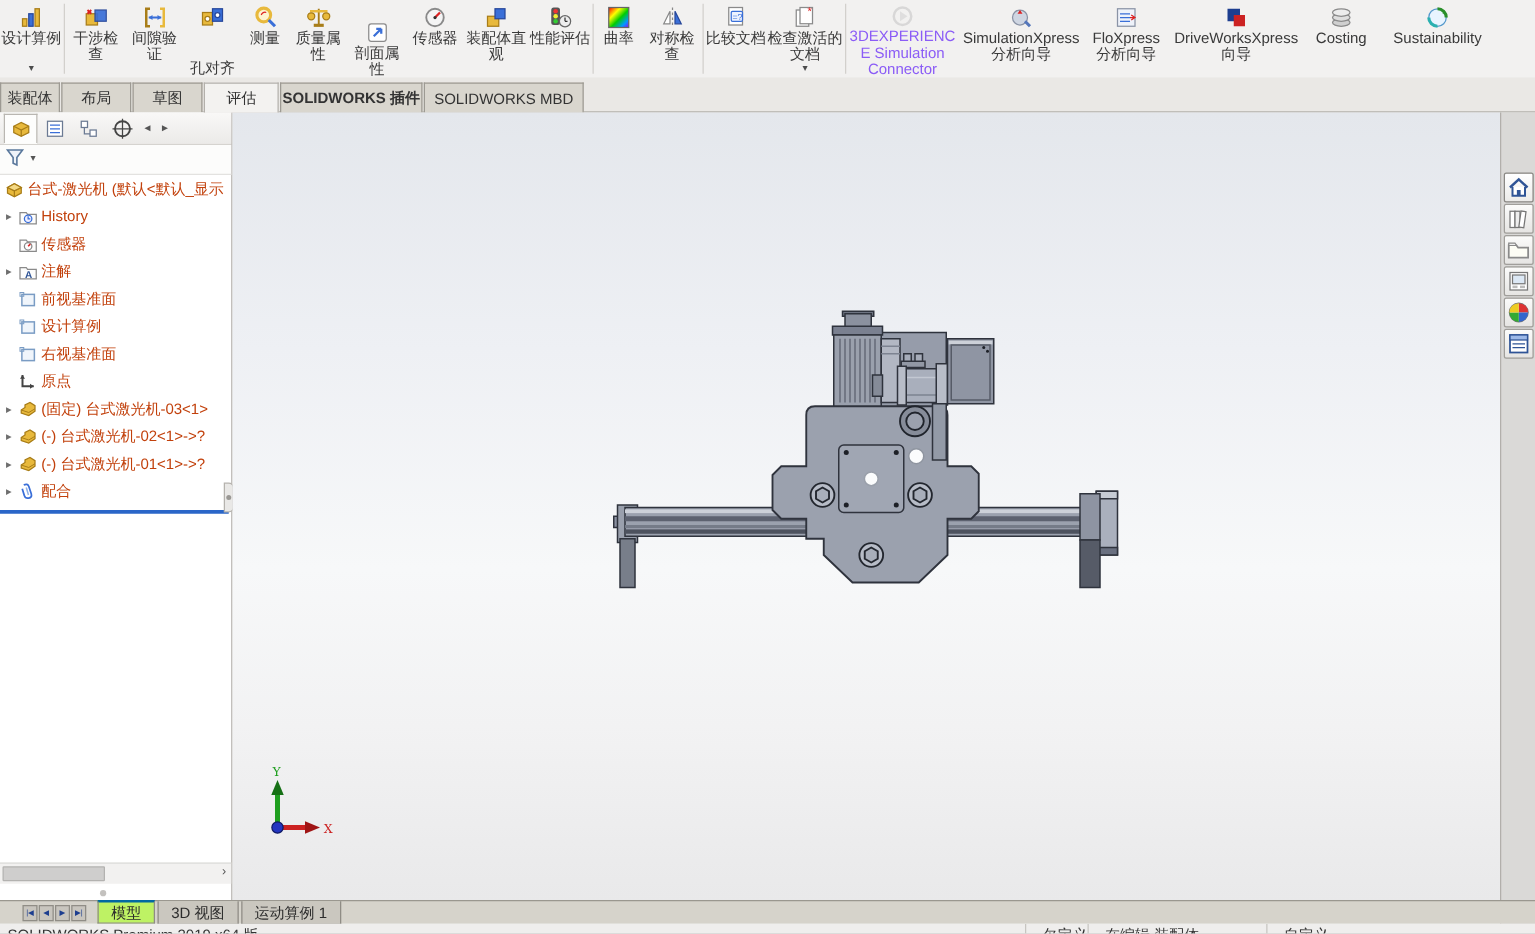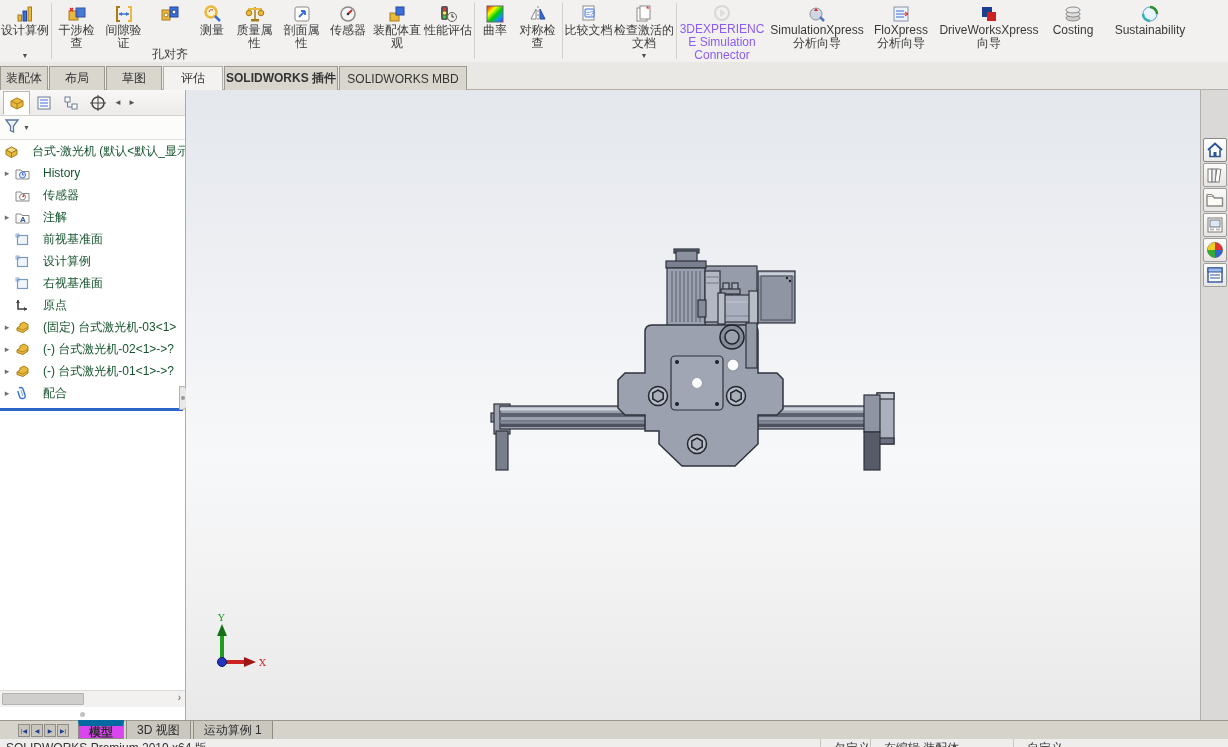--- a/index.html
+++ b/index.html
@@ -38,21 +38,21 @@
 .lptabs{position:absolute;left:0;top:0;width:185px;height:26px;background:linear-gradient(#f9f8f7,#ebeae8);border-bottom:1px solid #d5d3cf;display:flex;align-items:center;padding-left:3px}
 .lptab{width:27px;height:24px;display:flex;align-items:center;justify-content:center;cursor:pointer;border:1px solid transparent}
 .lptab.active{background:#fdfdfc;border-color:#b9b6b1;border-bottom-color:#fdfdfc}
 .lpscroll{font-size:8px;color:#555;width:14px;height:18px;display:flex;align-items:center;justify-content:center;cursor:pointer}
 .filterrow{position:absolute;left:0;top:26px;width:185px;height:24px;background:#fcfcfb;border-bottom:1px solid #e3e2e0;display:flex;align-items:center;padding-left:4px}
 .filterdd{font-size:7px;color:#555;margin-left:3px}
 .tree{position:absolute;left:0;top:50px;width:185px}
 .trow{height:22px;display:flex;align-items:center;cursor:pointer;white-space:nowrap;overflow:hidden}
 .trow .ar{width:14px;font-size:9px;color:#6e6e6e;text-align:center;flex:0 0 14px}
 .trow .tic{width:17px;flex:0 0 17px;display:flex;align-items:center;justify-content:center}
-.trow .tlbl{margin-left:12px;color:#14532d}
+.trow .tlbl{margin-left:2px;color:#c2410c}
 .rollback{position:absolute;left:0;top:318px;width:183px;height:3px;background:#2a66c8}
 .splitter-handle{position:absolute;left:179px;top:296px;width:8px;height:24px;background:#e9e8e6;border:1px solid #b5b2ad;border-radius:0 4px 4px 0}
 .splitter-handle i{display:block;width:4px;height:4px;border-radius:50%;background:#9a9894;margin:9px auto 0}
 .hscroll{position:absolute;left:0;top:600px;width:185px;height:17px;background:#f2f1f0;border-top:1px solid #dcdbd9}
 .hthumb{position:absolute;left:2px;top:2px;width:82px;height:12px;background:#cfcecd;border:1px solid #b3b2b0;border-radius:1px;cursor:grab}
 .harrow{position:absolute;right:4px;top:1px;font-size:10px;color:#555;cursor:pointer}
 .hsplit-dot{position:absolute;left:80px;top:622px;width:5px;height:5px;border-radius:50%;background:#c3c1be}
 
 
 .viewport{position:absolute;left:186px;top:90px;width:1014px;height:630px;background:linear-gradient(180deg,#e4e7ec 0%,#eef0f4 30%,#f7f8f9 58%,#f2f2f3 78%,#e9e9ea 100%);overflow:hidden}
@@ -61,21 +61,21 @@
 .taskpane{position:absolute;left:1200px;top:90px;width:28px;height:649px;background:#dad9d7;border-left:1px solid #b2afab}
 .tpbtn{position:absolute;left:2px;width:24px;height:24px;background:linear-gradient(#fbfbfa,#e6e5e3);border:1px solid #a09e9a;border-radius:2px;display:flex;align-items:center;justify-content:center;cursor:pointer}
 .tpbtn.active{border-color:#8a8884;background:linear-gradient(#ffffff,#ecebe9)}
 
 
 .bottomrow{position:absolute;left:0;top:720px;width:1228px;height:19px;background:#d6d3cb;border-top:1px solid #9a978f}
 .bnav{position:absolute;left:18px;top:3px;display:flex;gap:1px}
 .bnavbtn{width:12px;height:13px;background:#c8c5be;border:1px solid #908d86;font-size:6px;color:#1d3e8f;display:flex;align-items:center;justify-content:center;cursor:pointer}
 .btabs{position:absolute;left:78px;top:0;height:19px;display:flex}
 .btab{height:19px;padding:0 10px;display:flex;align-items:center;background:#cac7bf;border:1px solid #8f8c85;border-top:none;margin-right:2px;cursor:pointer;color:#2c2c2c}
-.btab.active{background:#d946ef;border-top:6px solid #0369a1;margin-top:-1px;font-weight:bold}
+.btab.active{background:#bef264;border-top:2px solid #0369a1;margin-top:-1px;font-weight:normal}
 
 
 .statusbar{position:absolute;left:0;top:739px;width:1228px;height:8px;background:#efeeed;overflow:hidden}
 .statusbar .stext{position:absolute;top:1px;color:#333;white-space:nowrap}
 .statusbar .ssep{position:absolute;top:0;width:1px;height:8px;background:#c7c5c1}
 </style>
 </head>
 <body>
 
 <div id="app">
@@ -142,21 +142,21 @@
           <svg width="20" height="20" viewBox="0 0 20 20">
             <line x1="10" y1="3" x2="10" y2="16" stroke="#a87d18" stroke-width="1.5"></line>
             <line x1="3" y1="5" x2="17" y2="5" stroke="#e8b93c" stroke-width="2"></line>
             <circle cx="4" cy="9" r="2.8" fill="#e8b93c" stroke="#a87d18"></circle>
             <circle cx="16" cy="9" r="2.8" fill="#e8b93c" stroke="#a87d18"></circle>
             <rect x="6" y="15" width="8" height="2.5" fill="#a87d18"></rect>
           </svg>
         </span>
         <span class="lbl">质量属性</span>
       </div>
-      <div class="rbtn zh" style="width: 47px;">
+      <div class="rbtn zh" style="width: 47px; justify-content: flex-end;">
         <span class="ric">
           <svg width="20" height="20" viewBox="0 0 20 20">
             <rect x="3" y="3" width="14" height="14" rx="2" fill="#fff" stroke="#8a8a8a"></rect>
             <path d="M7,13 L13,7 M13,7 l-4,0 M13,7 l0,4" stroke="#3a6fd8" stroke-width="1.8" fill="none"></path>
           </svg>
         </span>
         <span class="lbl">剖面属性</span>
       </div>
       <div class="rbtn zh" style="width: 46px;">
         <span class="ric">

